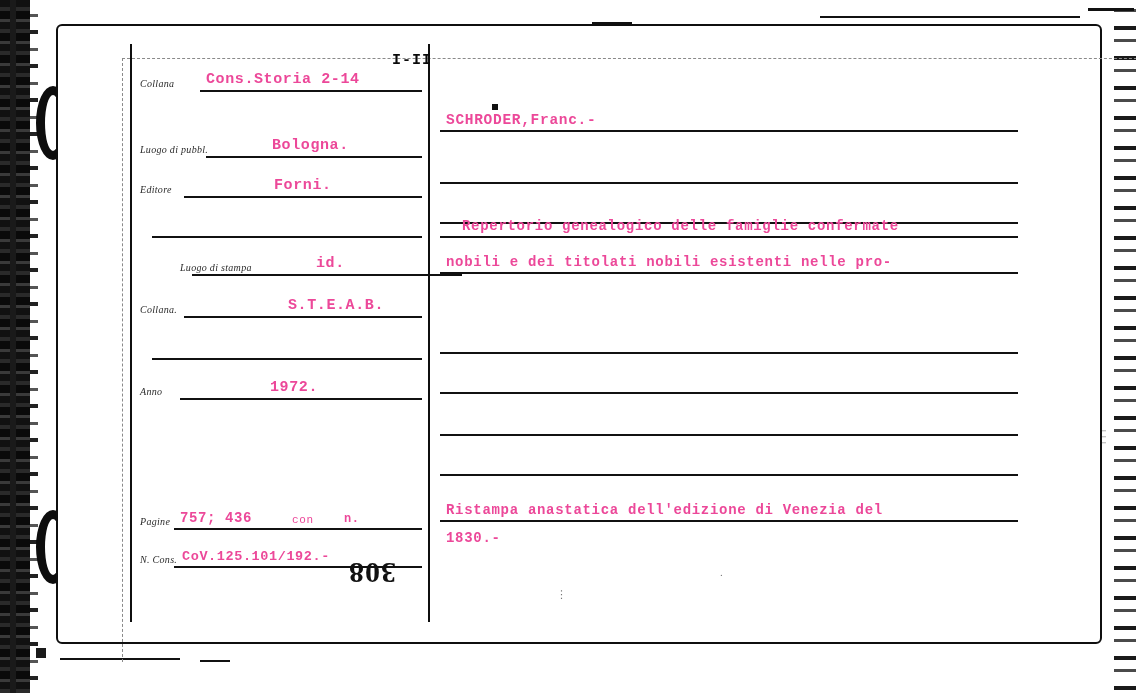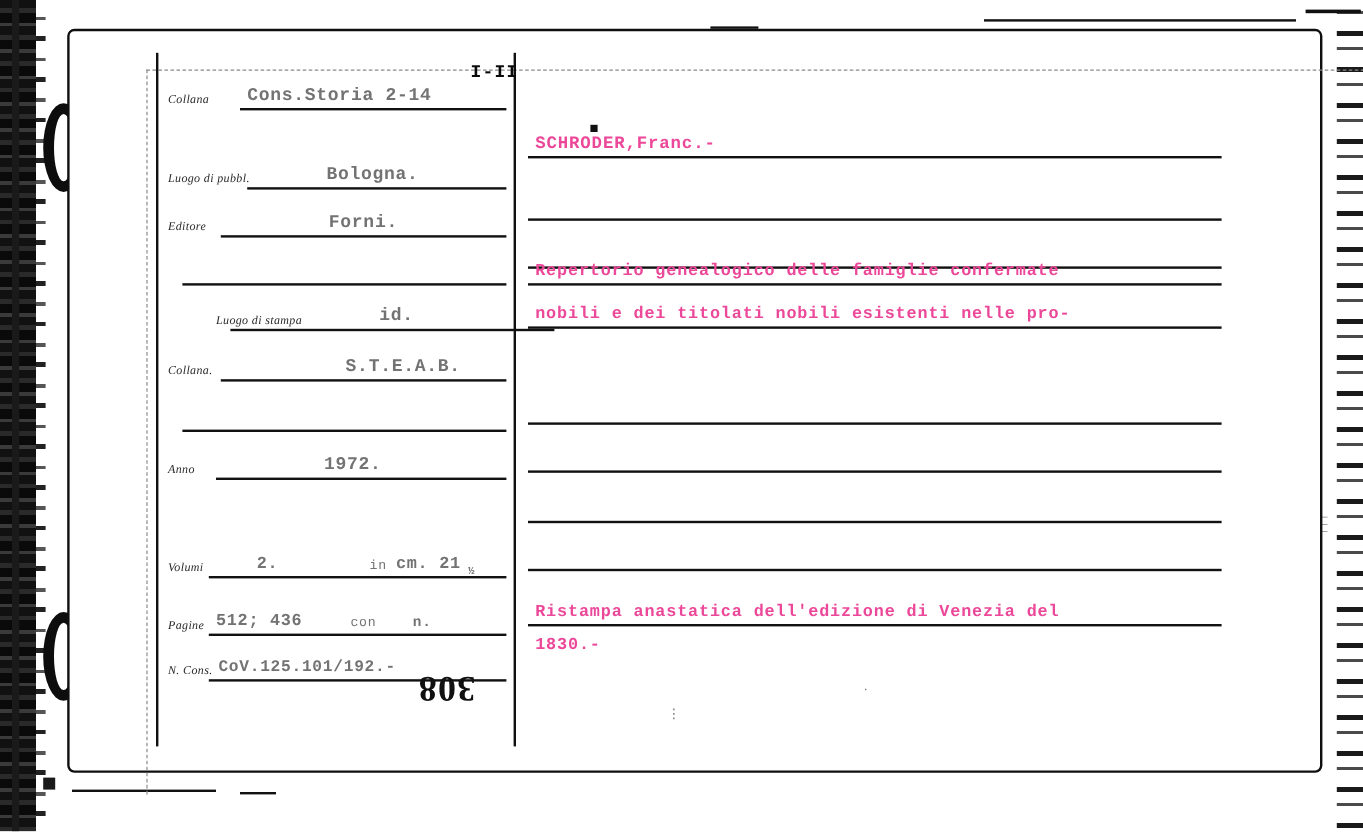--- a/index.html
+++ b/index.html
@@ -126,21 +126,21 @@
     font-family: "Liberation Serif", serif;
     font-style: italic;
     white-space: nowrap;
   }
   .lrow .val {
     position: absolute;
     bottom: 4px;
     font-size: 15px;
     font-weight: bold;
     letter-spacing: 0.6px;
-    color: #737373;
+    color: #ec4899;
     white-space: nowrap;
   }
   .lrow .ul {
     position: absolute;
     left: 0;
     bottom: 0;
     height: 2px;
     background: #111;
   }
 
@@ -296,32 +296,24 @@
     <span class="ul" style="left:12px;width:270px;"></span>
   </div>
 
   <div class="lrow" style="top:370px;">
     <span class="lbl">Anno</span>
     <span class="val" style="left:130px;">1972.</span>
     <span class="ul" style="left:40px;width:242px;"></span>
   </div>
 
 
-  <div class="lrow" style="top:452px;">
-    <span class="lbl">Volumi</span>
-    <span class="val" style="left:74px;font-size:14px;">2.</span>
-    <span class="val" style="left:168px;font-size:11px;font-weight:normal;">in</span>
-    <span class="val" style="left:190px;font-size:14px;">cm. 21</span>
-    <span class="val" style="left:250px;font-size:9px;bottom:1px;">½</span>
-    <span class="ul" style="left:34px;width:248px;"></span>
-  </div>
 
   <div class="lrow" style="top:500px;">
     <span class="lbl">Pagine</span>
-    <span class="val" style="left:40px;font-size:14px;">512; 436</span>
+    <span class="val" style="left:40px;font-size:14px;">757; 436</span>
     <span class="val" style="left:152px;font-size:11px;font-weight:normal;">con</span>
     <span class="val" style="left:204px;font-size:12px;">n.</span>
     <span class="ul" style="left:34px;width:248px;"></span>
   </div>
 
   <div class="lrow" style="top:538px;">
     <span class="lbl">N. Cons.</span>
     <span class="val" style="left:42px;font-size:13.5px;">CoV.125.101/192.-</span>
     <span class="ul" style="left:34px;width:248px;"></span>
   </div>
@@ -335,21 +327,21 @@
 
   <div class="rline" style="top:156px;">
     <span class="ul"></span>
   </div>
 
   <div class="rline" style="top:196px;">
     <span class="ul"></span>
   </div>
 
   <div class="rline" style="top:210px;">
-    <span class="txt" style="font-size:14px;">Repertorio genealogico delle famiglie confermate</span>
+    <span class="txt" style="font-size:14px;margin-left:16px;">Repertorio genealogico delle famiglie confermate</span>
     <span class="ul"></span>
   </div>
 
   <div class="rline" style="top:246px;">
     <span class="txt" style="font-size:14px;">nobili e dei titolati nobili esistenti nelle pro-</span>
     <span class="ul"></span>
   </div>
 
 
   <div class="rline" style="top:326px;">

